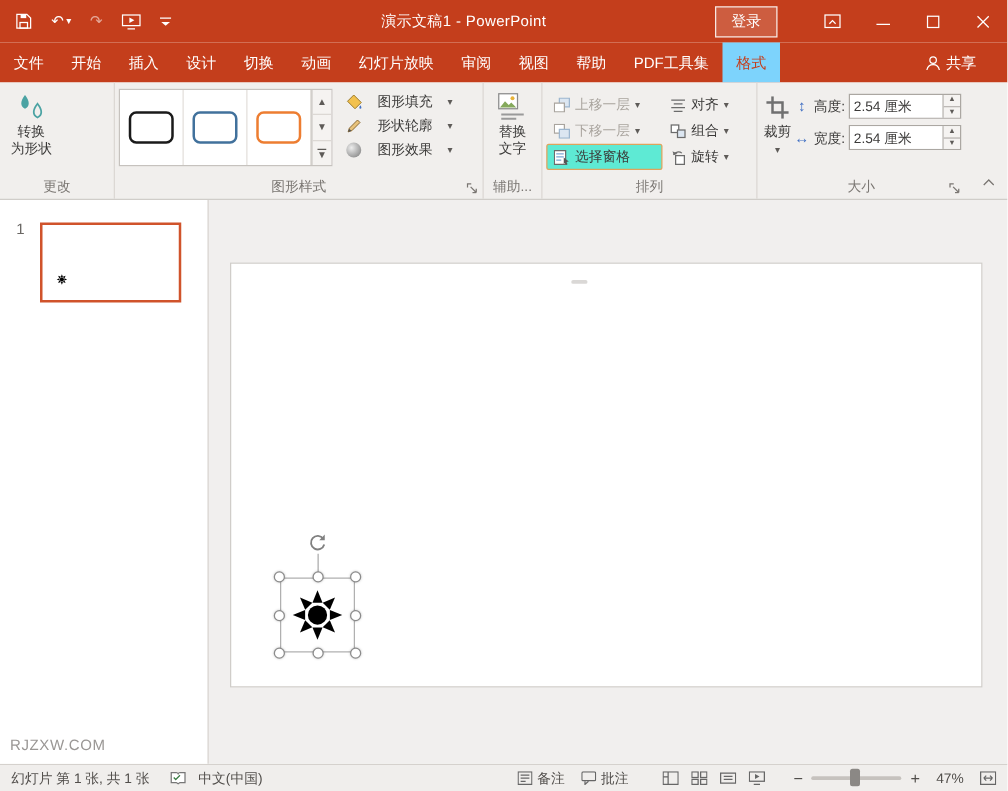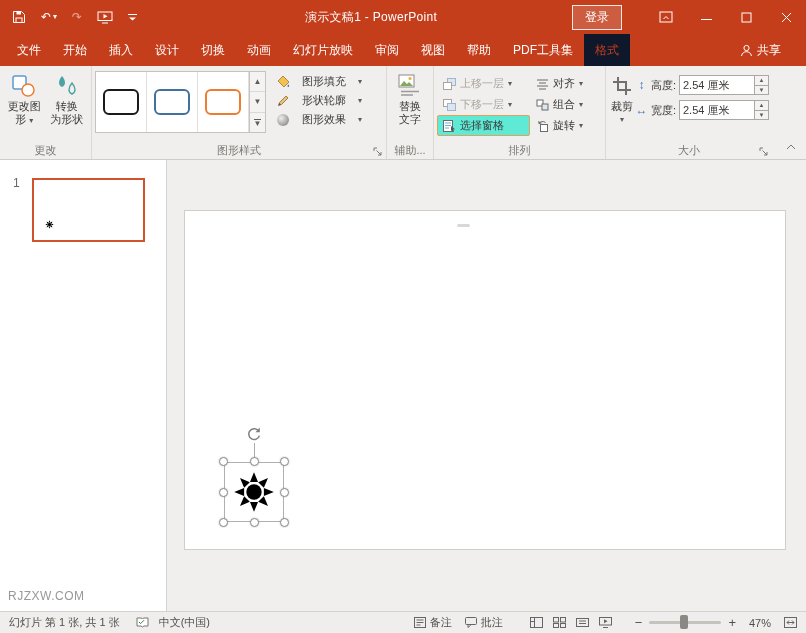--- a/index.html
+++ b/index.html
@@ -11,23 +11,23 @@
   .qat{display:flex;align-items:center;gap:15px;padding-left:12px;width:170px}
   .qat .qbtn{display:flex;align-items:center;gap:2px;cursor:pointer}
   .qat .dim{opacity:.55}
   .arr{font-size:8px;line-height:8px}
   .tb-title{flex:1;text-align:center;letter-spacing:.3px}
   .tb-right{display:flex;align-items:center;height:100%}
   .signin{background:rgba(255,255,255,.16);border:1px solid rgba(255,255,255,.85);color:#fff;font-size:12px;padding:3px 12px;margin-right:24px;cursor:pointer}
   .winbtn{width:40px;height:100%;display:flex;align-items:center;justify-content:center;cursor:pointer}
 
   
-  .tabrow{height:32px;background:#C43E1C;display:flex;align-items:stretch;color:#fff;font-size:12px;padding-left:6px;flex:0 0 auto}
+  .tabrow{height:32px;background:#C43E1C;display:flex;align-items:stretch;color:#fff;font-size:12px;flex:0 0 auto}
   .tab{display:flex;align-items:center;gap:4px;padding:0 11px;cursor:pointer;white-space:nowrap}
-  .tab.active{background:#0f172a;color:#C43E1C}
+  .tab.active{background:#7dd3fc;color:#C43E1C}
   .tab-share{margin-left:auto;margin-right:14px}
 
   
   .ribbon{height:94px;background:#F1EFED;border-bottom:1px solid #D0CDC9;display:flex;position:relative;flex:0 0 auto;color:#3B3A39}
   .group{display:flex;flex-direction:column;border-right:1px solid #DCD8D4;padding:3px 3px 0}
   .gc{flex:1;display:flex;align-items:flex-start}
   .glabel{height:16px;text-align:center;font-size:11px;color:#7A7672;position:relative;line-height:14px}
   .launcher{position:absolute;right:1px;top:2px;cursor:pointer}
   .bigbtn{width:44px;display:flex;flex-direction:column;align-items:center;text-align:center;font-size:11px;line-height:13px;padding-top:3px;cursor:pointer;border-radius:2px}
   .bigbtn .bic{height:28px;display:flex;align-items:center}
@@ -196,30 +196,20 @@
     </div>
   </div>
 
   <div class="ribbon">
 
     <div class="group" style="width:92px">
       <div class="gc">
         <div class="bigbtn">
           <span class="bic">
             <svg width="26" height="24" viewBox="0 0 26 24">
-                <rect x="2" y="2" width="13" height="13" rx="2" fill="#fff" stroke="#5B9BD5" stroke-width="1.5"></rect>
-                <circle cx="17" cy="16" r="6" fill="#fff" stroke="#ED7D31" stroke-width="1.5"></circle>
-              </svg>
-          </span>
-          <span>更改图</span>
-          <span><span>形</span> <span class="dd">▾</span></span>
-        </div>
-        <div class="bigbtn">
-          <span class="bic">
-            <svg width="26" height="24" viewBox="0 0 26 24">
                 <path d="M8 2 C12 7 12 11 8 13 C4 11 4 7 8 2z" fill="#4BA3A3"></path>
                 <path d="M18 9 C22 14 22 18 18 20 C14 18 14 14 18 9z" fill="none" stroke="#4BA3A3" stroke-width="1.4"></path>
               </svg>
           </span>
           <span>转换</span>
           <span>为形状</span>
         </div>
       </div>
       <div class="glabel">更改</div>
     </div>

